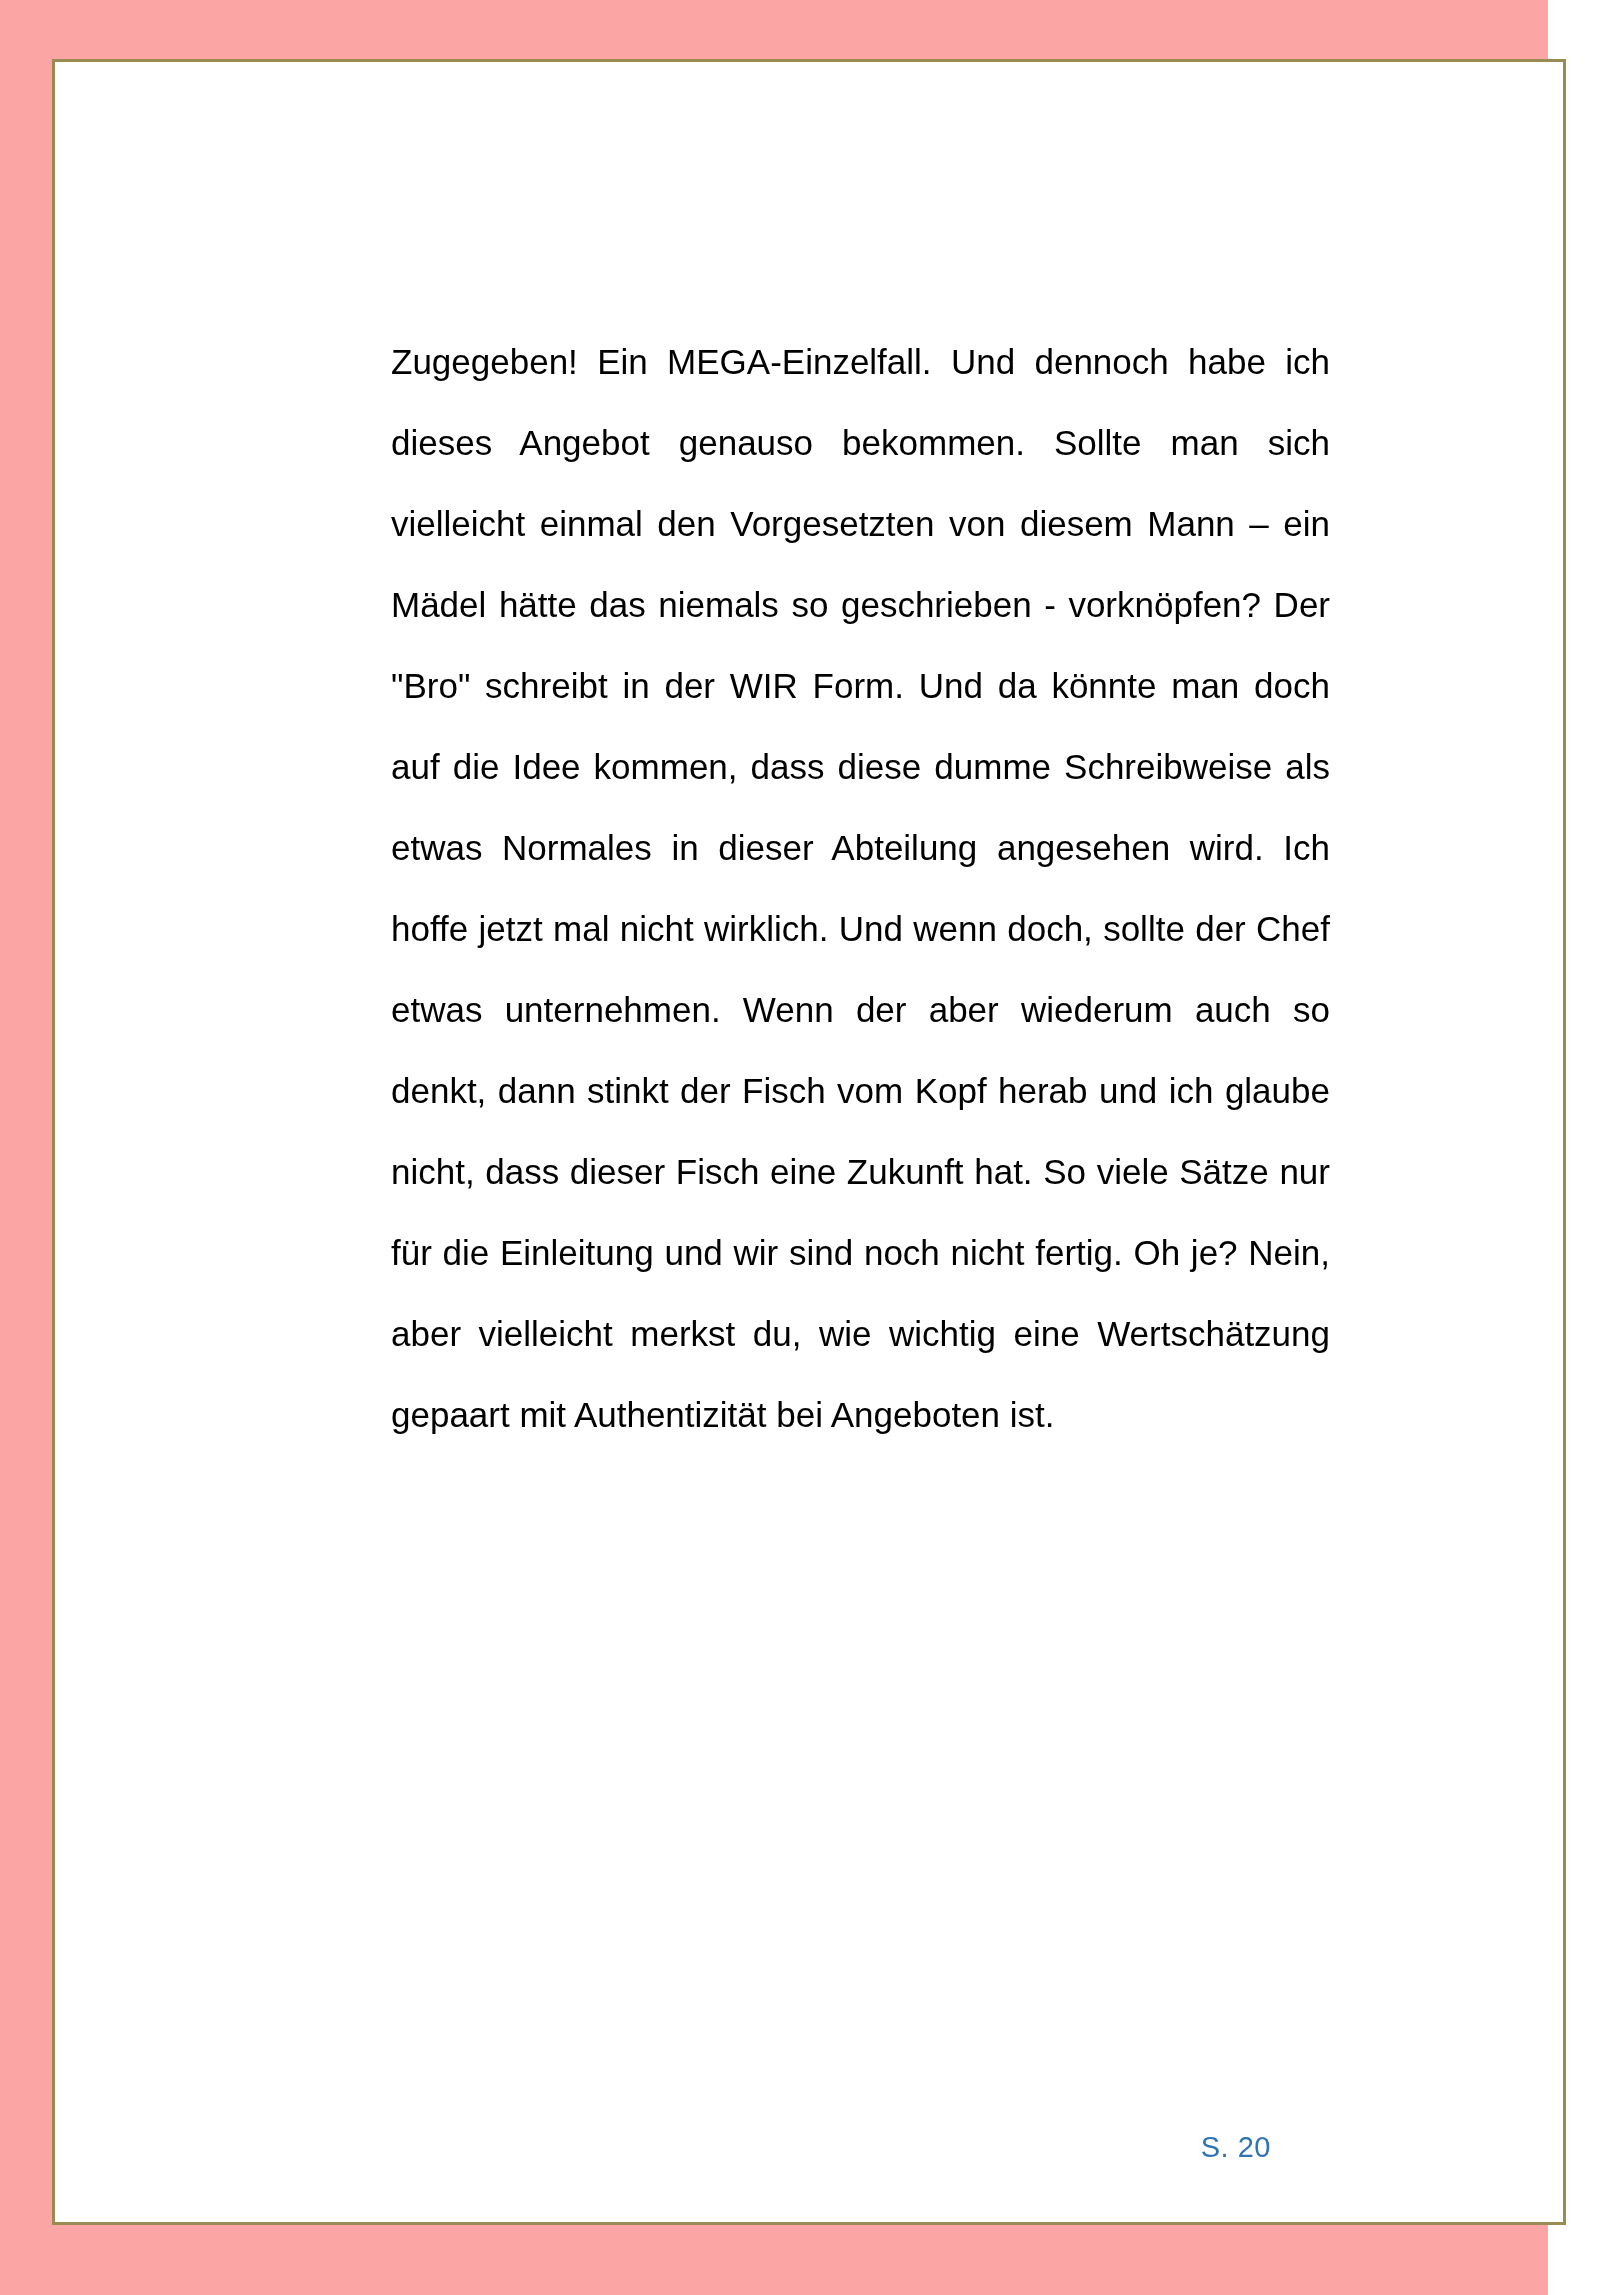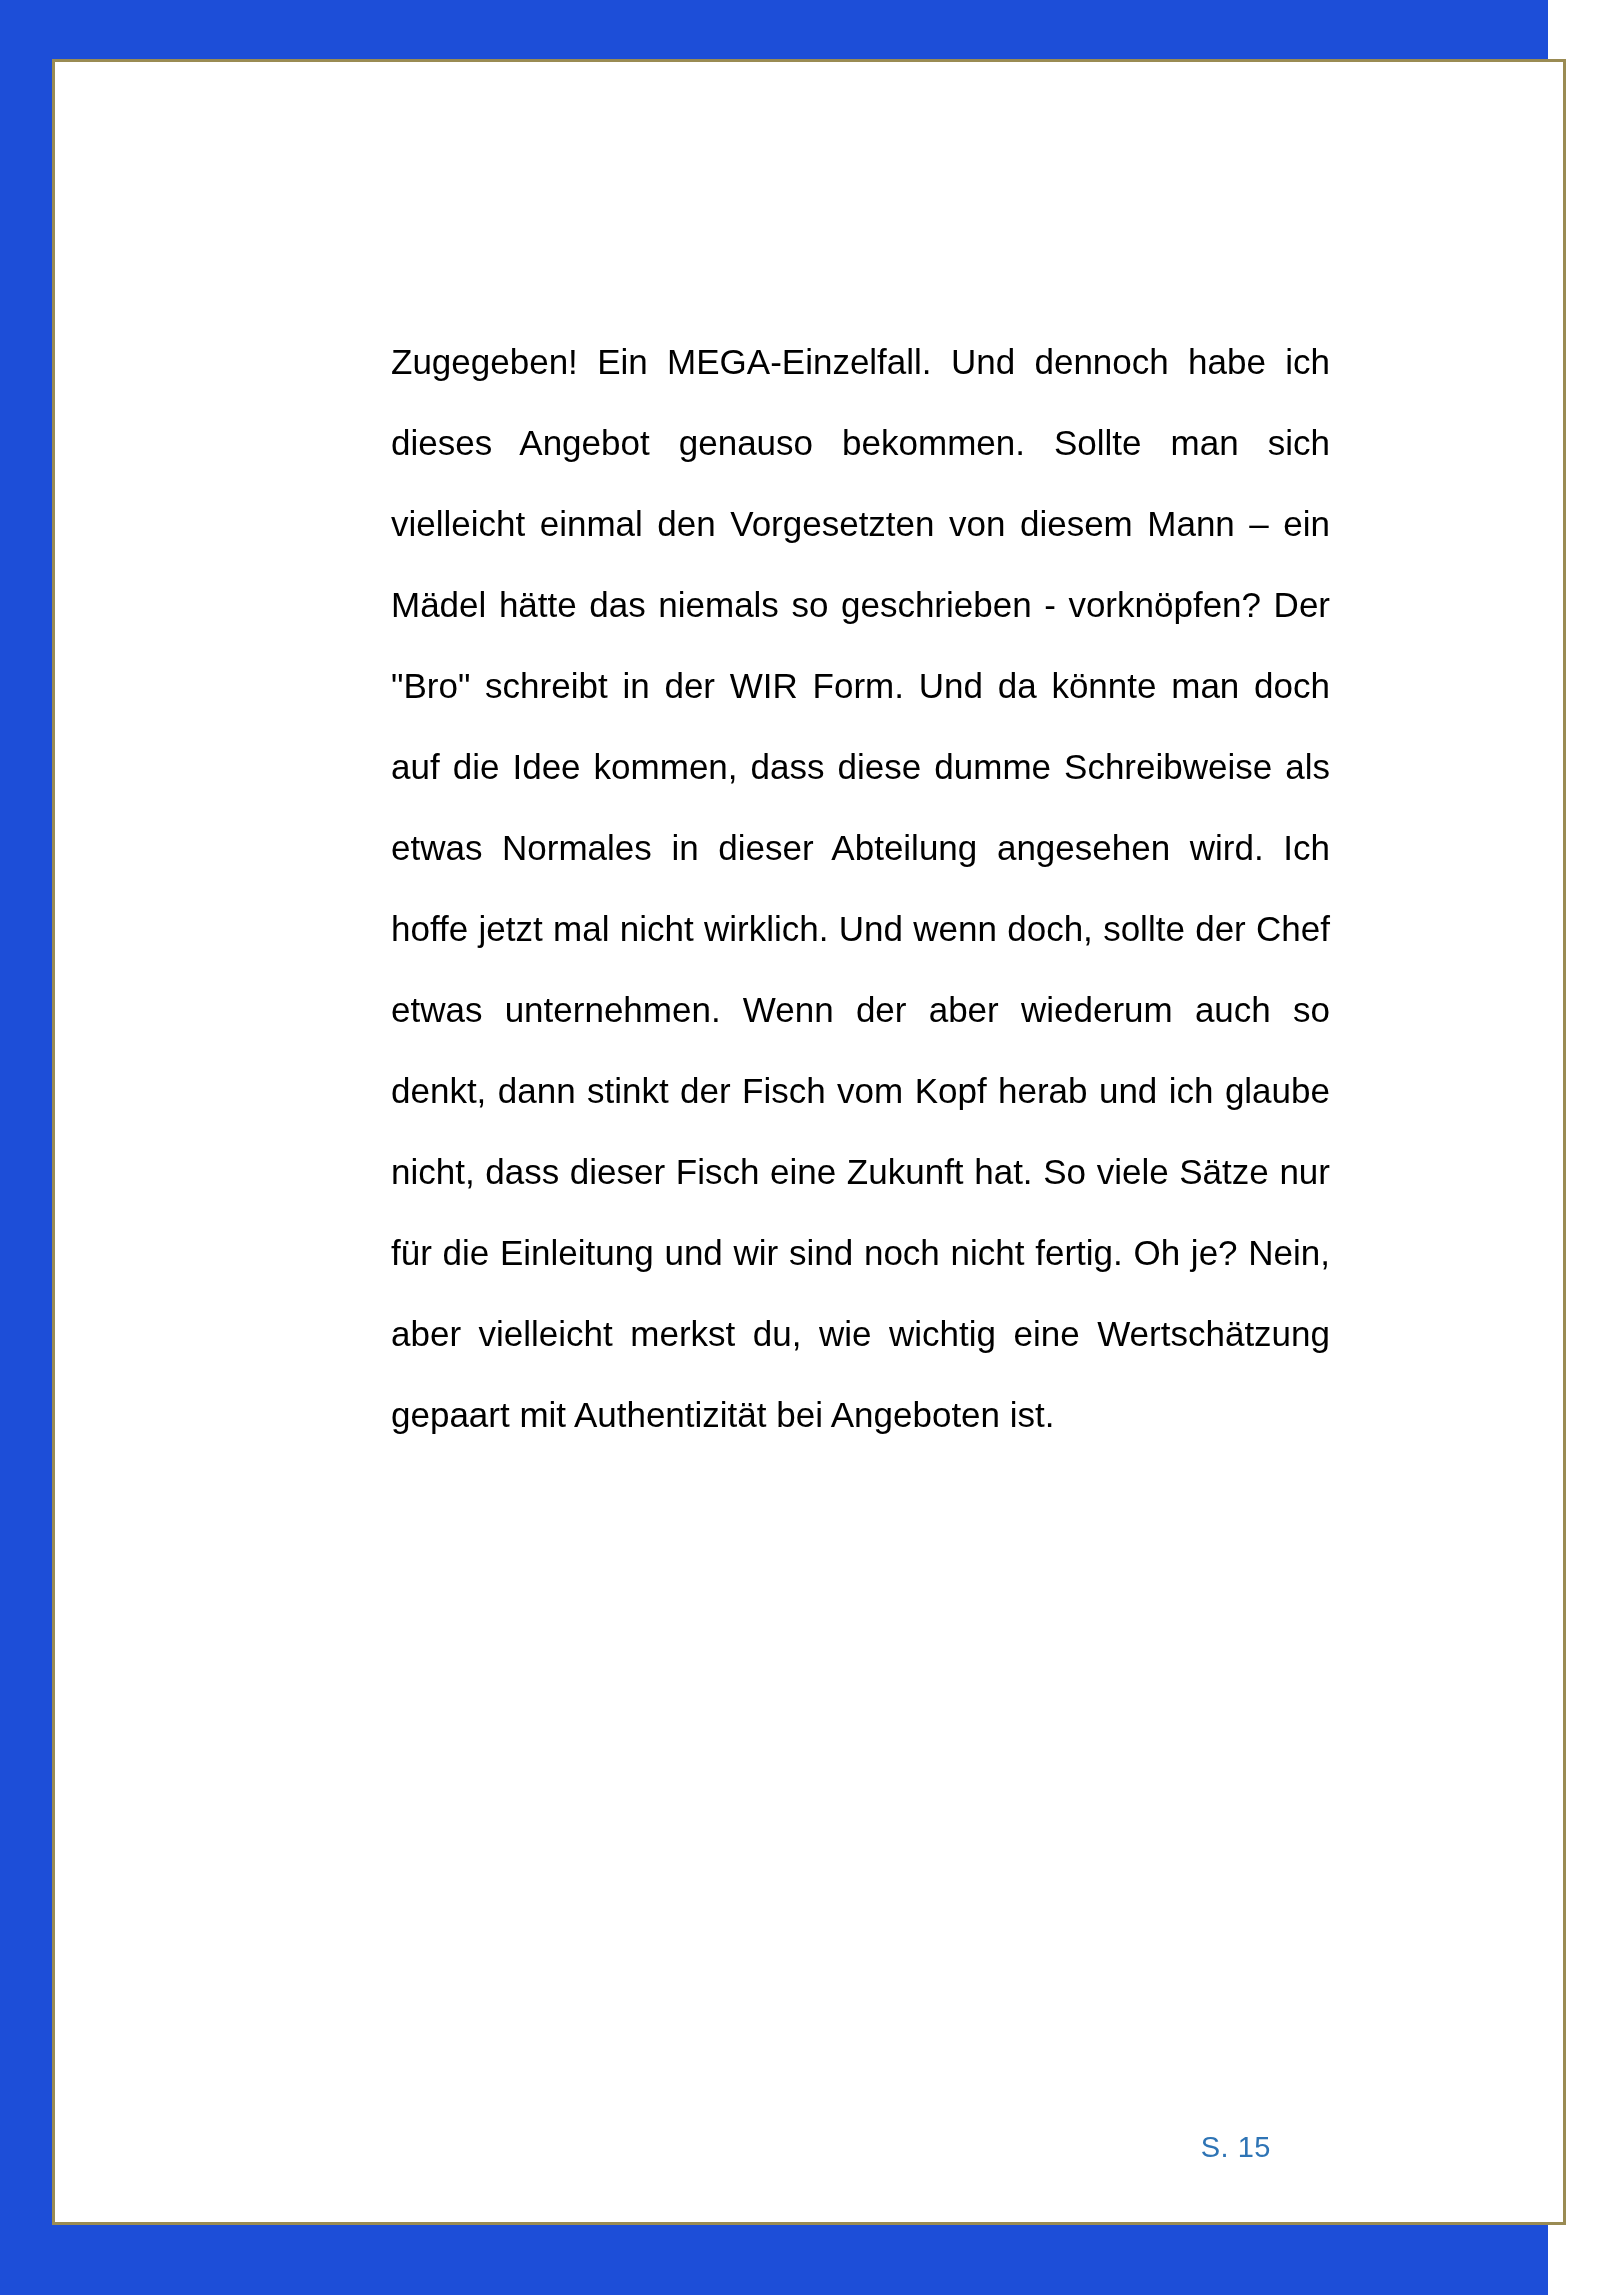--- a/index.html
+++ b/index.html
@@ -11,21 +11,21 @@
     width: 1618px;
     height: 2295px;
     font-family: "Liberation Sans", sans-serif;
     -webkit-font-smoothing: antialiased;
   }
   .page {
     position: relative;
     width: 1548px;
     height: 2295px;
     box-sizing: border-box;
-    background: #1d4ed8;
+    background: #fca5a5;
   }
   .page-border {
     position: absolute;
     left: 52px;
     top: 59px;
     width: 1514px;
     height: 2166px;
     box-sizing: border-box;
     border: 3.2px solid #9a8b53;
     background: #ffffff;
@@ -63,16 +63,16 @@
   }
 </style>
 </head>
 <body>
 
 <div class="page">
   <div class="page-border">
     <div class="content">
       <p class="para">Zugegeben! Ein MEGA-Einzelfall. Und dennoch habe ich dieses Angebot genauso bekommen. Sollte man sich vielleicht einmal den Vorgesetzten von diesem Mann – ein Mädel hätte das niemals so geschrieben - vorknöpfen? Der "Bro" schreibt in der WIR Form. Und da könnte man doch auf die Idee kommen, dass diese dumme Schreibweise als etwas Normales in dieser Abteilung angesehen wird. Ich hoffe jetzt mal nicht wirklich. Und wenn doch, sollte der Chef etwas unternehmen. Wenn der aber wiederum auch so denkt, dann stinkt der Fisch vom Kopf herab und ich glaube nicht, dass dieser Fisch eine Zukunft hat. So viele Sätze nur für die Einleitung und wir sind noch nicht fertig. Oh je? Nein, aber vielleicht merkst du, wie wichtig eine Wertschätzung gepaart mit Authentizität bei Angeboten ist.</p>
     </div>
-    <div class="page-number">S. 15</div>
+    <div class="page-number">S. 20</div>
   </div>
 </div>
 
 
 </body></html>

